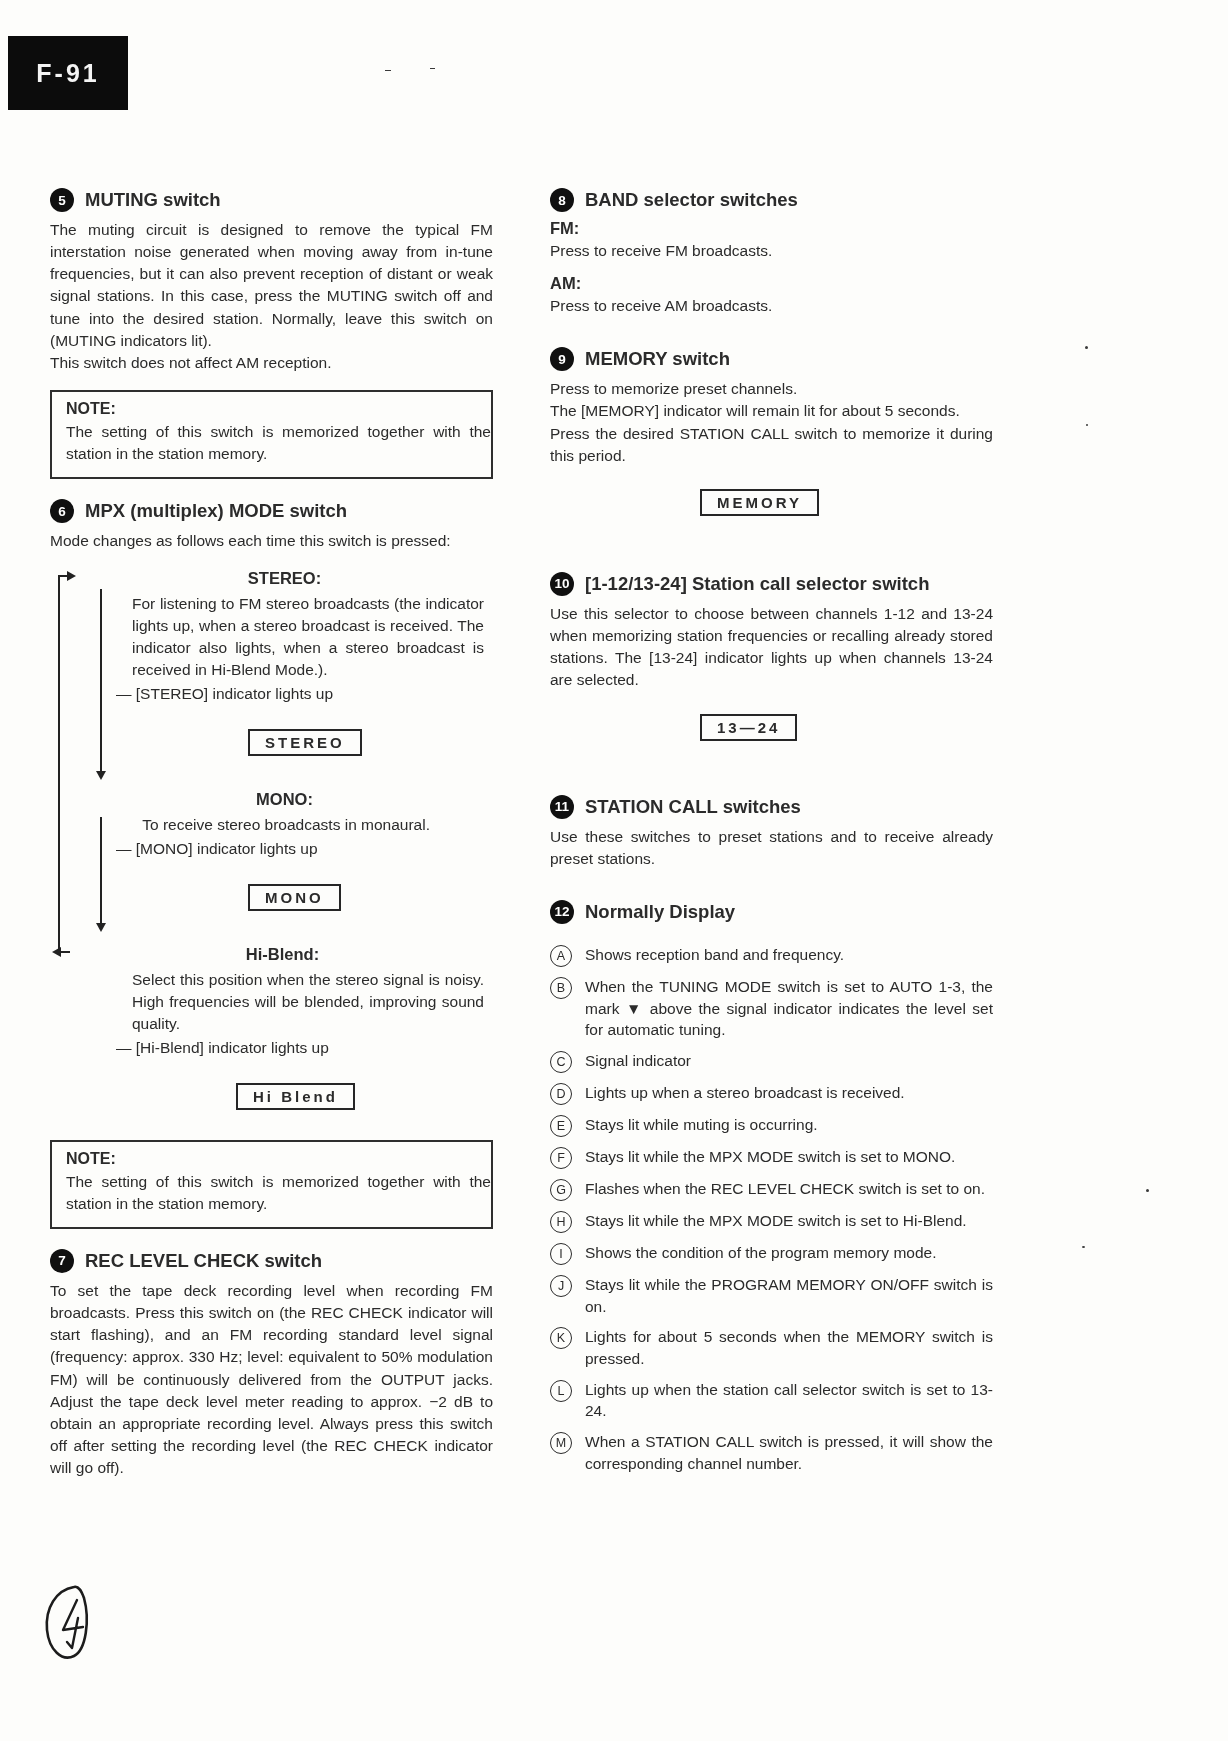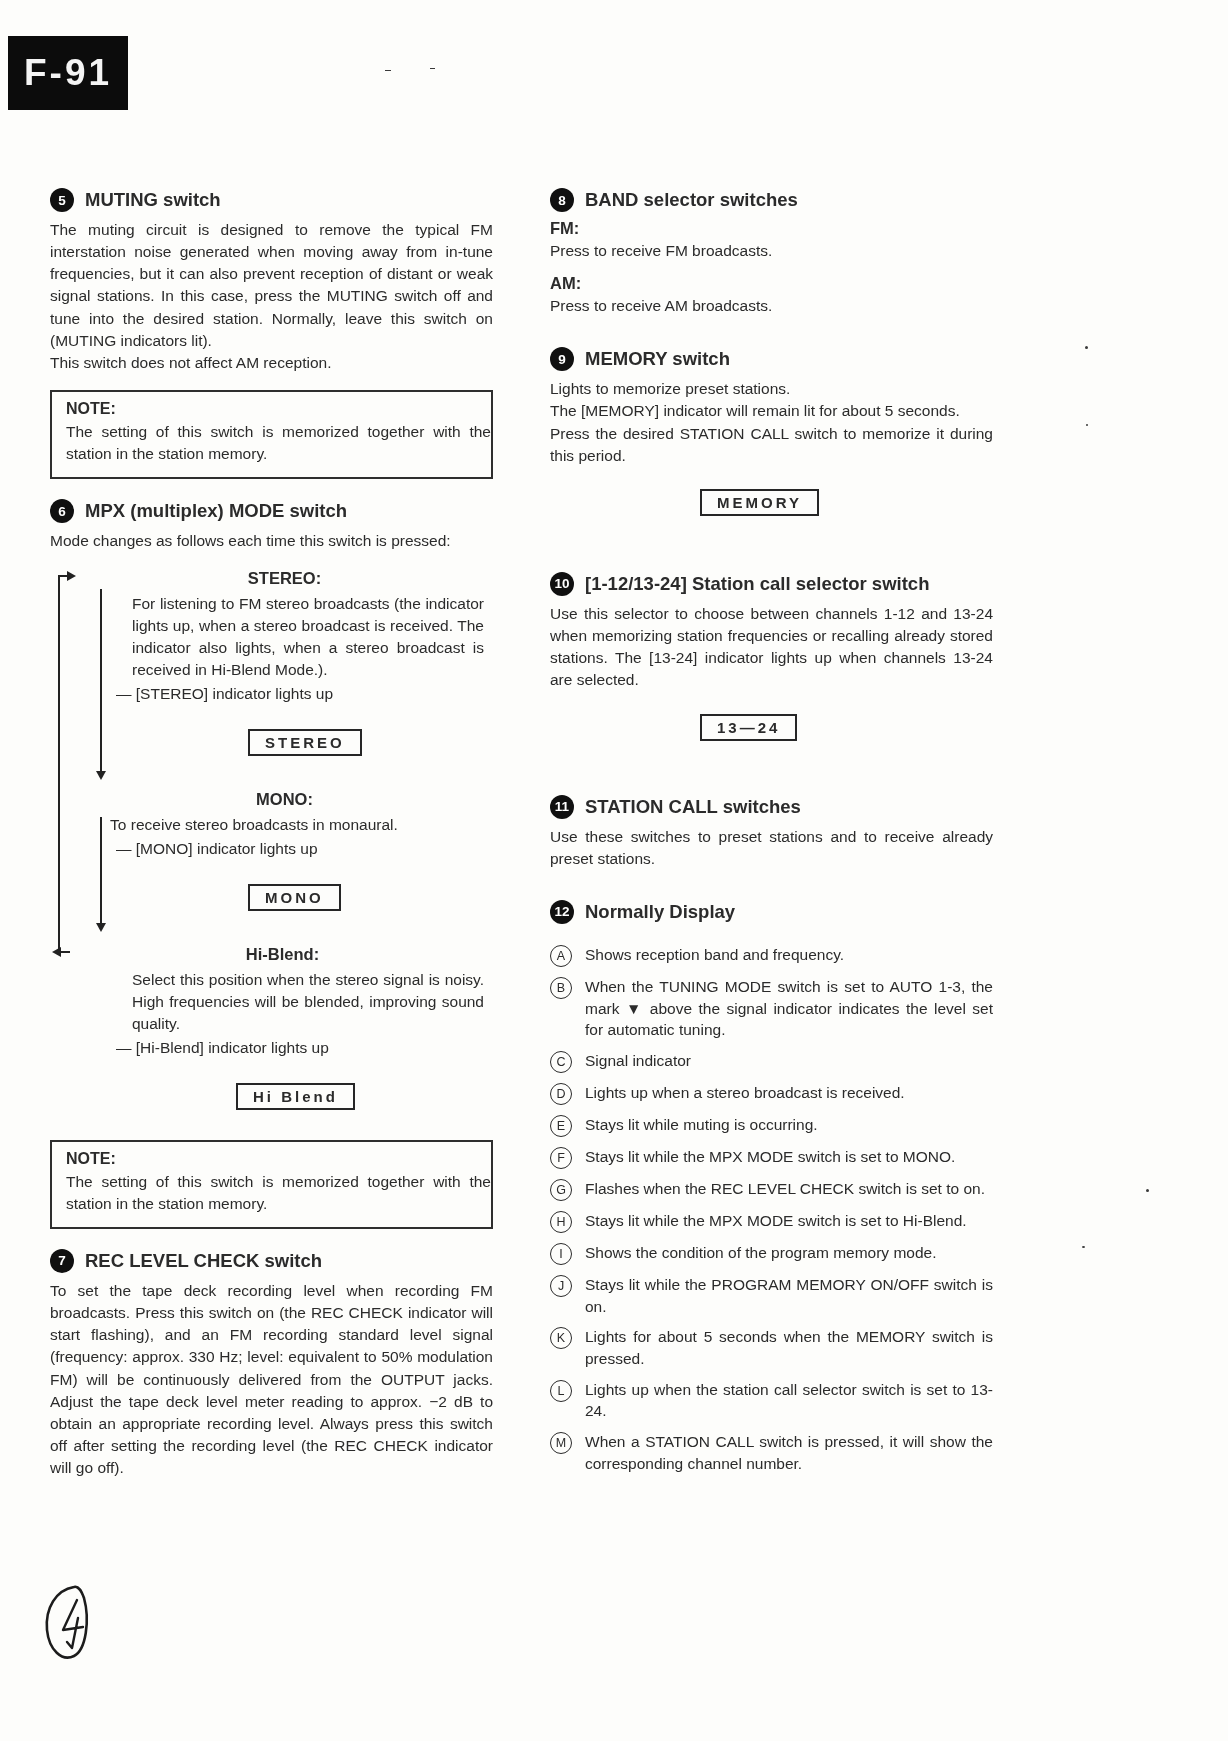--- a/index.html
+++ b/index.html
@@ -4,21 +4,21 @@
 <style>
   html,body { margin:0; padding:0; background:#d8d8d8; }
   .page {
     position:relative; width:1228px; height:1741px; margin:0 auto;
     background:#fdfdfb; color:#2b2b2b; overflow:hidden;
     font-family:"Liberation Sans", sans-serif;
   }
   .model-badge {
     position:absolute; left:8px; top:36px; width:120px; height:74px;
     background:#0c0c0c; color:#f4f4f4; display:flex; align-items:center; justify-content:center;
-    font-size:37px; font-weight:bold; letter-spacing:3px;
+    font-size:25px; font-weight:bold; letter-spacing:3px;
   }
   .col { position:absolute; top:188px; width:443px; }
   .col-left  { left:50px;  }
   .col-right { left:550px; }
 
   .section-heading {
     display:flex; align-items:center; gap:11px;
     font-weight:bold; font-size:18.5px; margin:0 0 7px 0; white-space:nowrap;
   }
   .num-circle {
@@ -109,21 +109,21 @@
         <div class="fl-arrow arr-down" style="left:46px; top:358px;"></div>
 
         <p class="mode-label">STEREO:</p>
         <p class="mode-desc">For listening to FM stereo broadcasts (the indicator lights up, when a stereo broadcast is received. The indicator also lights, when a stereo broadcast is received in Hi-Blend Mode.).</p>
         <p class="indicator-line">— [STEREO] indicator lights up</p>
         <div class="badge-row">
           <span class="mode-badge">STEREO</span>
         </div>
 
         <p class="mode-label">MONO:</p>
-        <p class="mode-desc" style="text-align:center;margin-left:28px;">To receive stereo broadcasts in monaural.</p>
+        <p class="mode-desc" style="text-align:right;margin-left:28px;">To receive stereo broadcasts in monaural.</p>
         <p class="indicator-line">— [MONO] indicator lights up</p>
         <div class="badge-row">
           <span class="mode-badge">MONO</span>
         </div>
 
         <p class="mode-label" style="margin-left:22px;">Hi-Blend:</p>
         <p class="mode-desc">Select this position when the stereo signal is noisy. High frequencies will be blended, improving sound quality.</p>
         <p class="indicator-line">— [Hi-Blend] indicator lights up</p>
         <div class="badge-row" style="padding-left:186px; margin-bottom:0;">
           <span class="mode-badge">Hi Blend</span>
@@ -156,21 +156,21 @@
       <p class="body-line">Press to receive FM broadcasts.</p>
       <p class="band-label">AM:</p>
       <p class="body-line">Press to receive AM broadcasts.</p>
     </div>
 
     <div style="margin-top:30px;">
       <div class="section-heading">
         <span class="num-circle">9</span>
         <span>MEMORY switch</span>
       </div>
-      <p class="body-line">Lights to memorize preset stations.</p>
+      <p class="body-line">Press to memorize preset channels.</p>
       <p class="body-line">The [MEMORY] indicator will remain lit for about 5 seconds.</p>
       <p class="body">Press the desired STATION CALL switch to memorize it during this period.</p>
       <div class="badge-row-r">
         <span class="mode-badge">MEMORY</span>
       </div>
     </div>
 
     <div style="margin-top:56px;">
       <div class="section-heading">
         <span class="num-circle">10</span>

